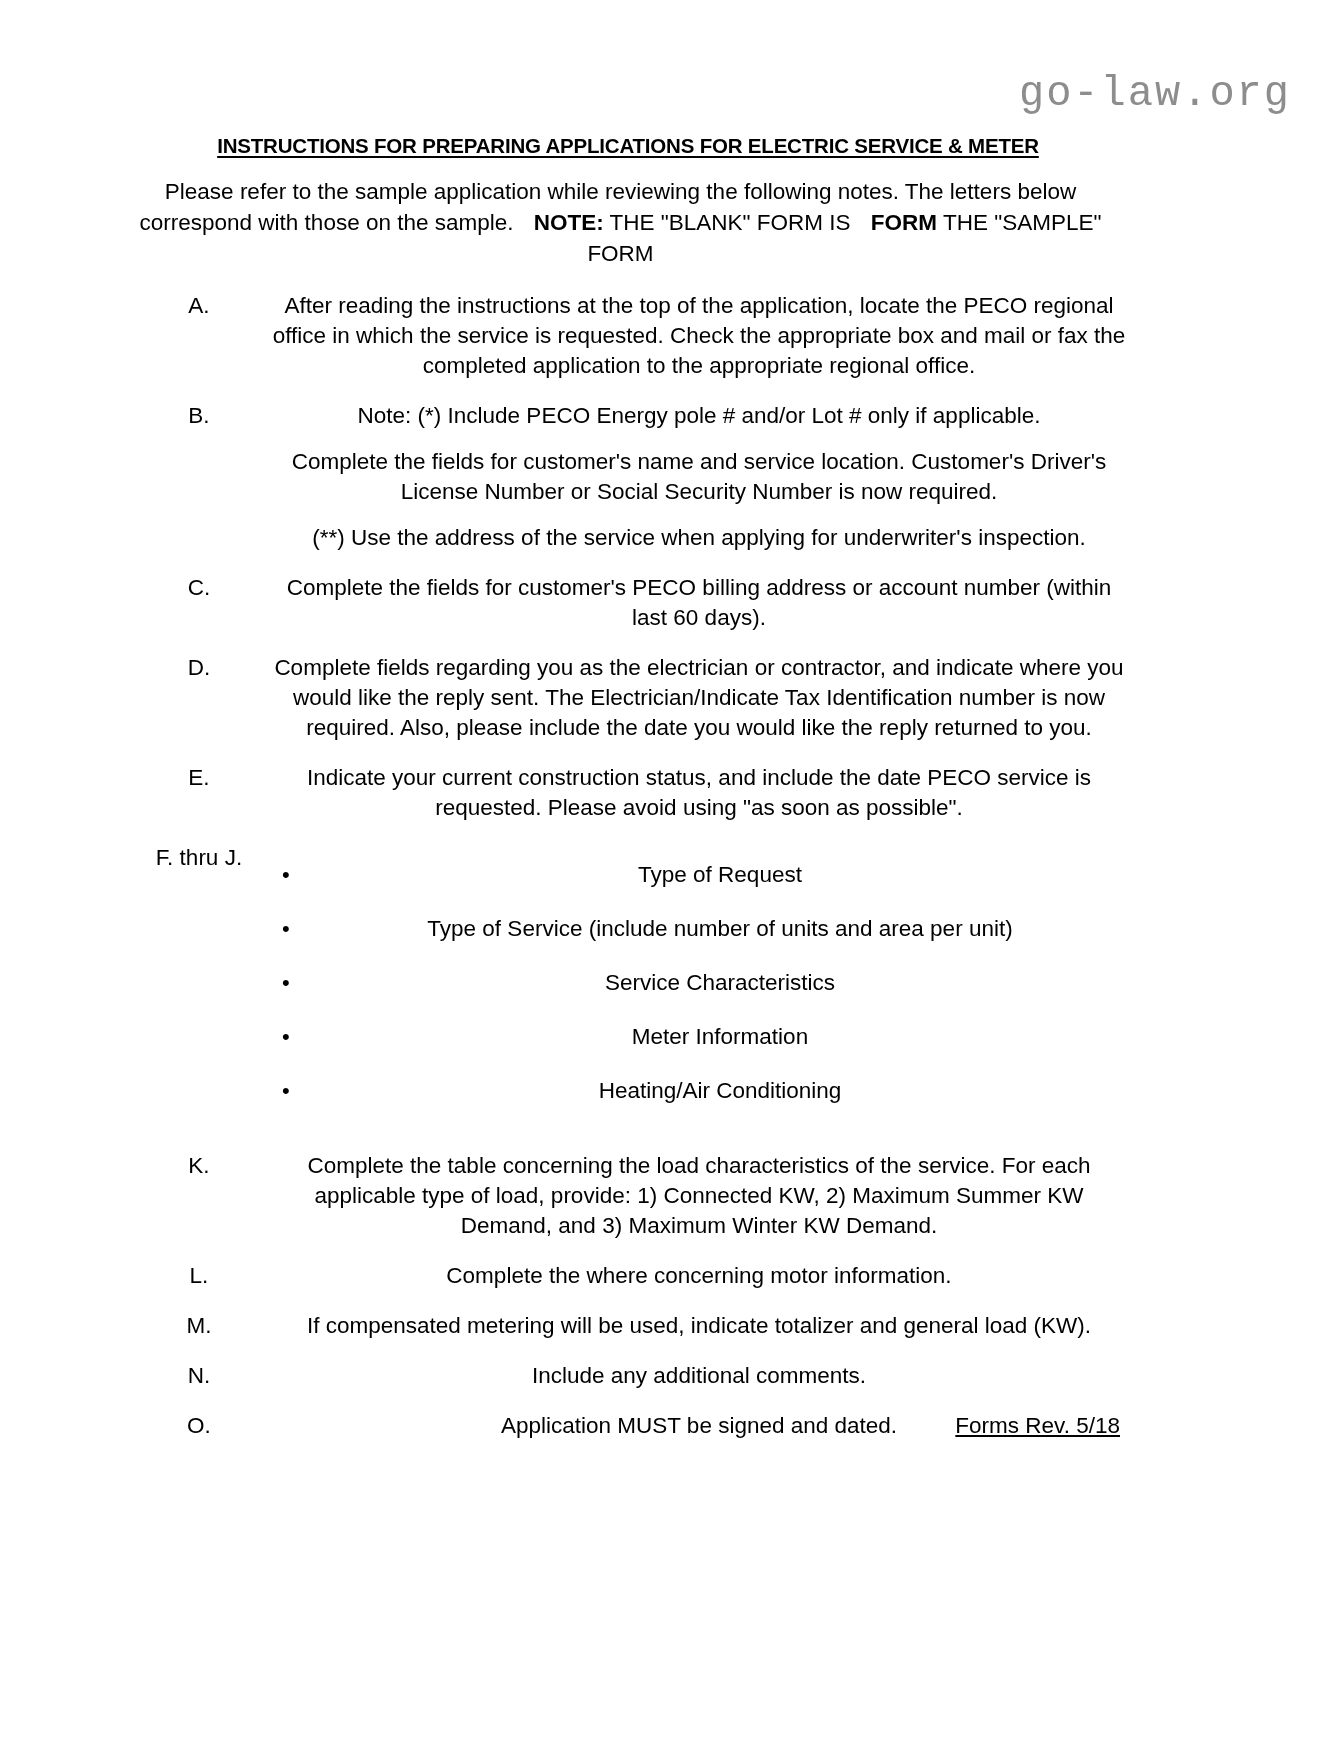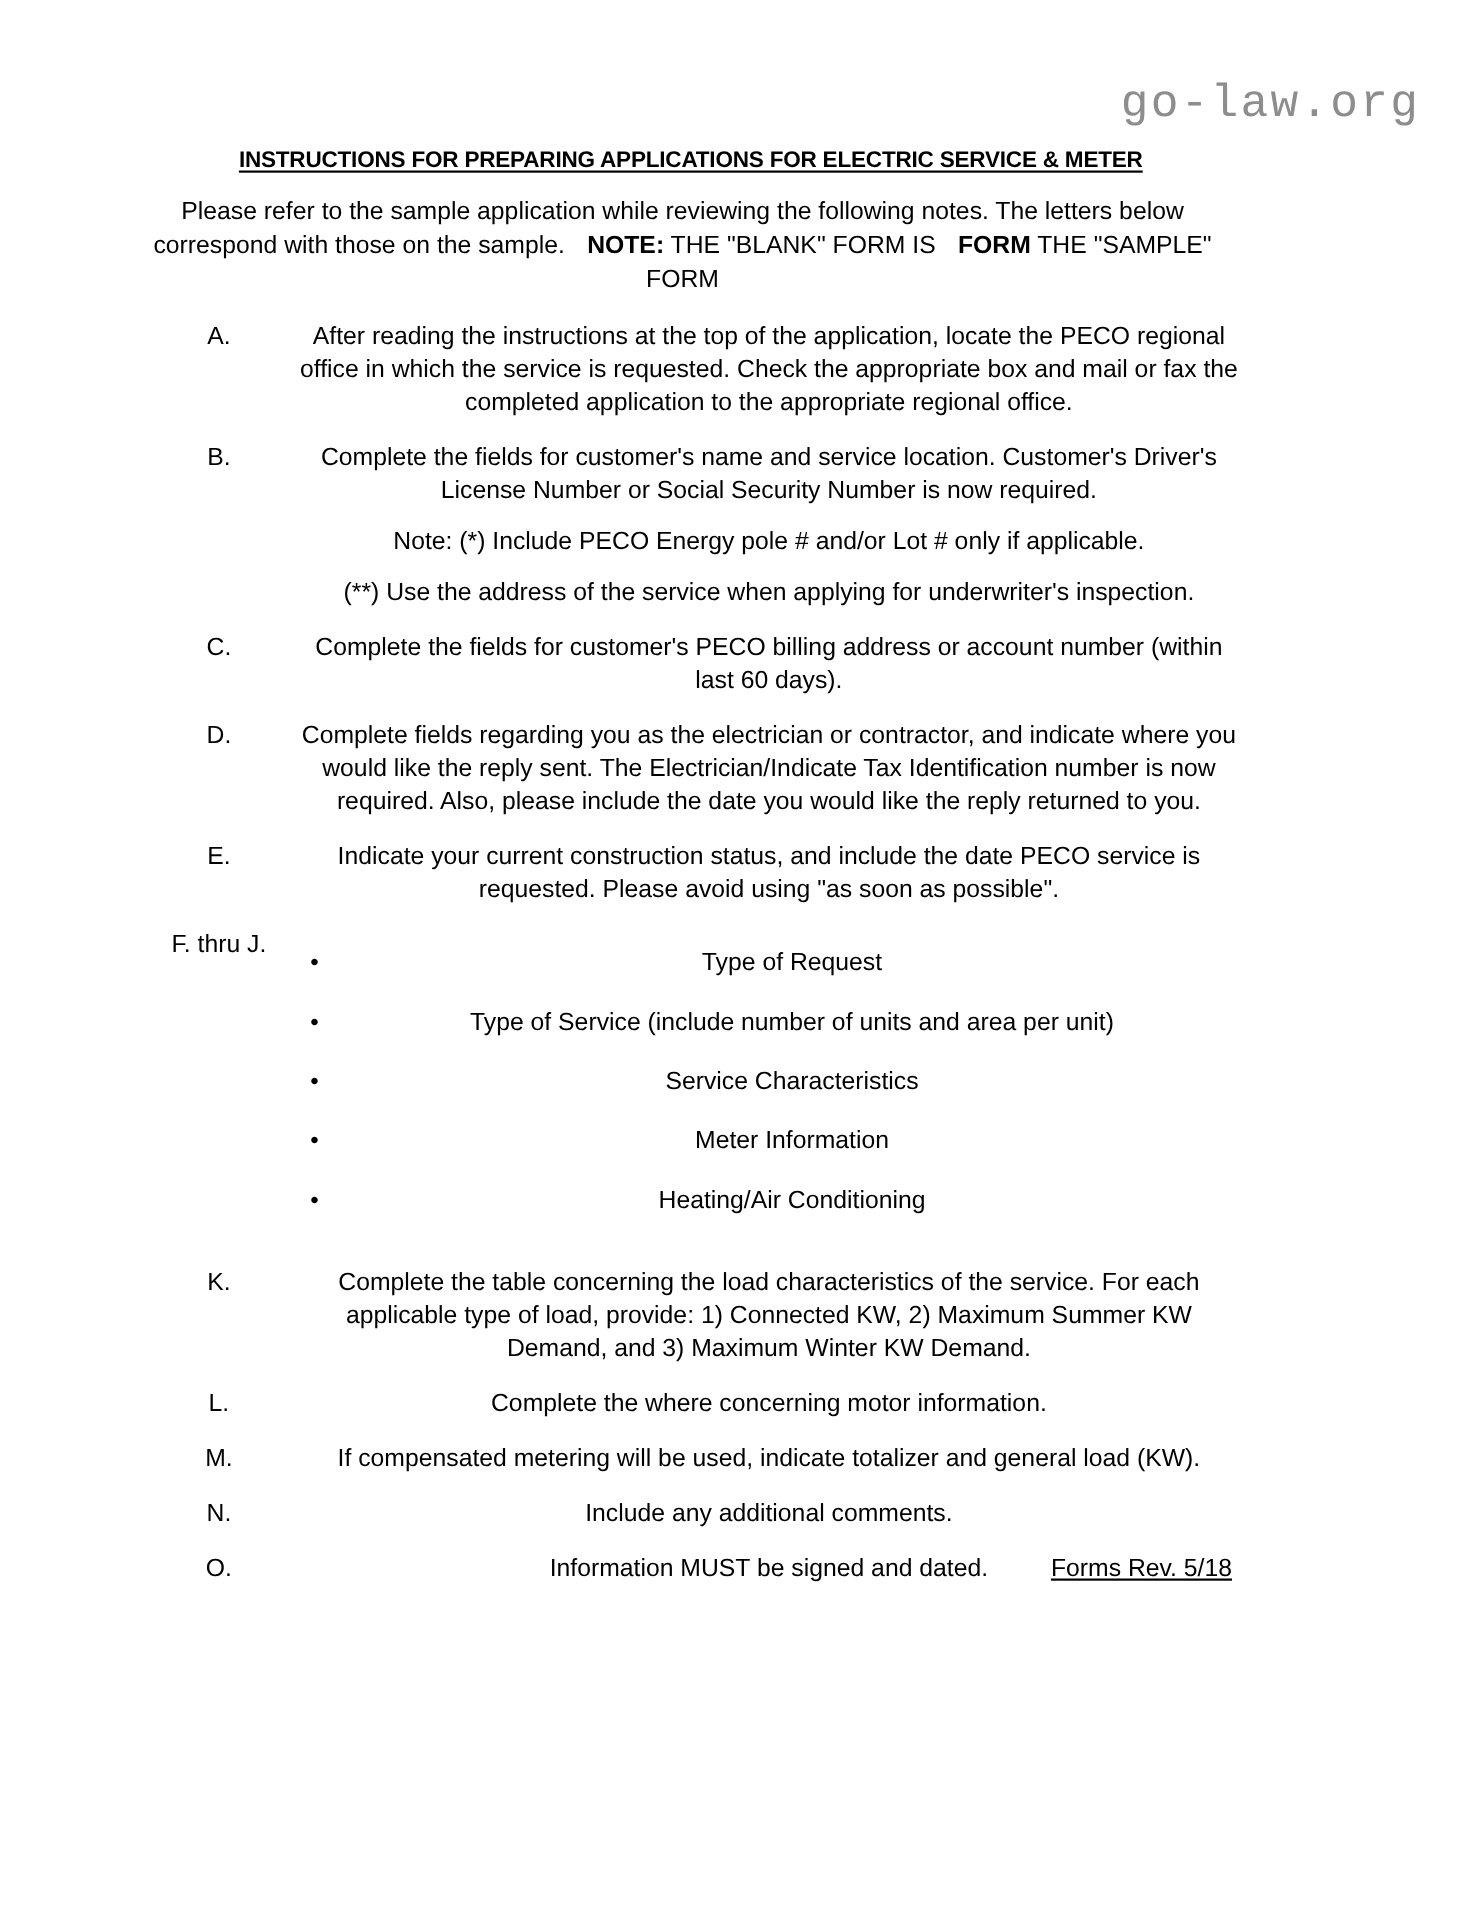--- a/index.html
+++ b/index.html
@@ -132,22 +132,22 @@
     <div class="item">
       <div class="item-marker">A.</div>
       <div class="item-body">
         <p>After reading the instructions at the top of the application, locate the PECO regional office in which the service is requested. Check the appropriate box and mail or fax the completed application to the appropriate regional office.</p>
       </div>
     </div>
 
     <div class="item">
       <div class="item-marker">B.</div>
       <div class="item-body">
+        <p>Note: (*) Include PECO Energy pole # and/or Lot # only if applicable.</p>
         <p>Complete the fields for customer's name and service location.  Customer's Driver's License Number or Social Security Number is now required.</p>
-        <p>Note: (*) Include PECO Energy pole # and/or Lot # only if applicable.</p>
         <p>(**) Use the address of the service when applying for underwriter's inspection.</p>
       </div>
     </div>
 
     <div class="item">
       <div class="item-marker">C.</div>
       <div class="item-body">
         <p>Complete the fields for customer's PECO billing address or account number (within last 60 days).</p>
       </div>
     </div>
@@ -204,20 +204,20 @@
       <div class="item-marker">N.</div>
       <div class="item-body">
         <p>Include any additional comments.</p>
       </div>
     </div>
 
     <div class="item">
       <div class="item-marker">O.</div>
       <div class="item-body">
         <p class="withtrail">
-          <span>Information MUST be signed and dated.</span>
+          <span>Application MUST be signed and dated.</span>
           <span class="trail">Forms Rev. 5/18</span>
         </p>
       </div>
     </div>
 
   </div>
 </div>
 
 </body></html>

